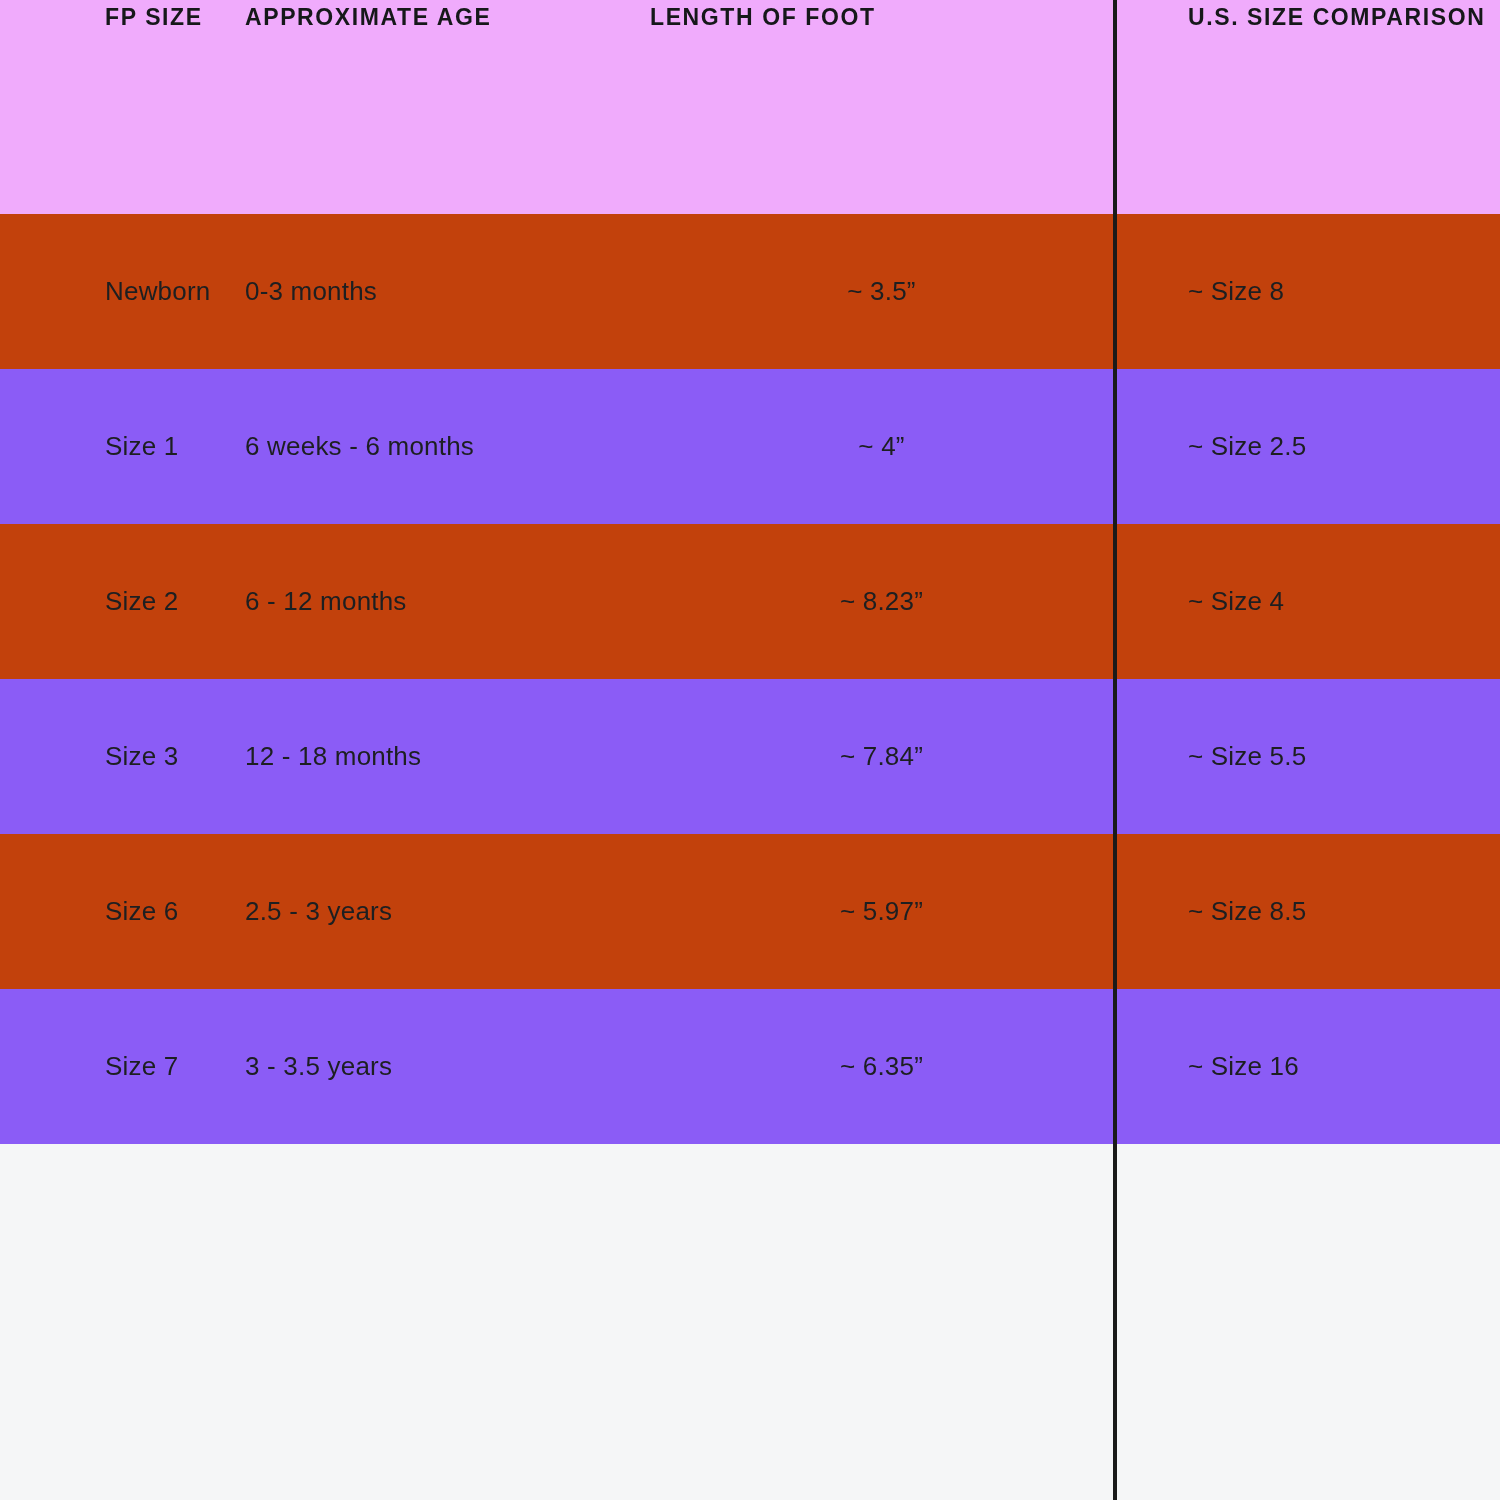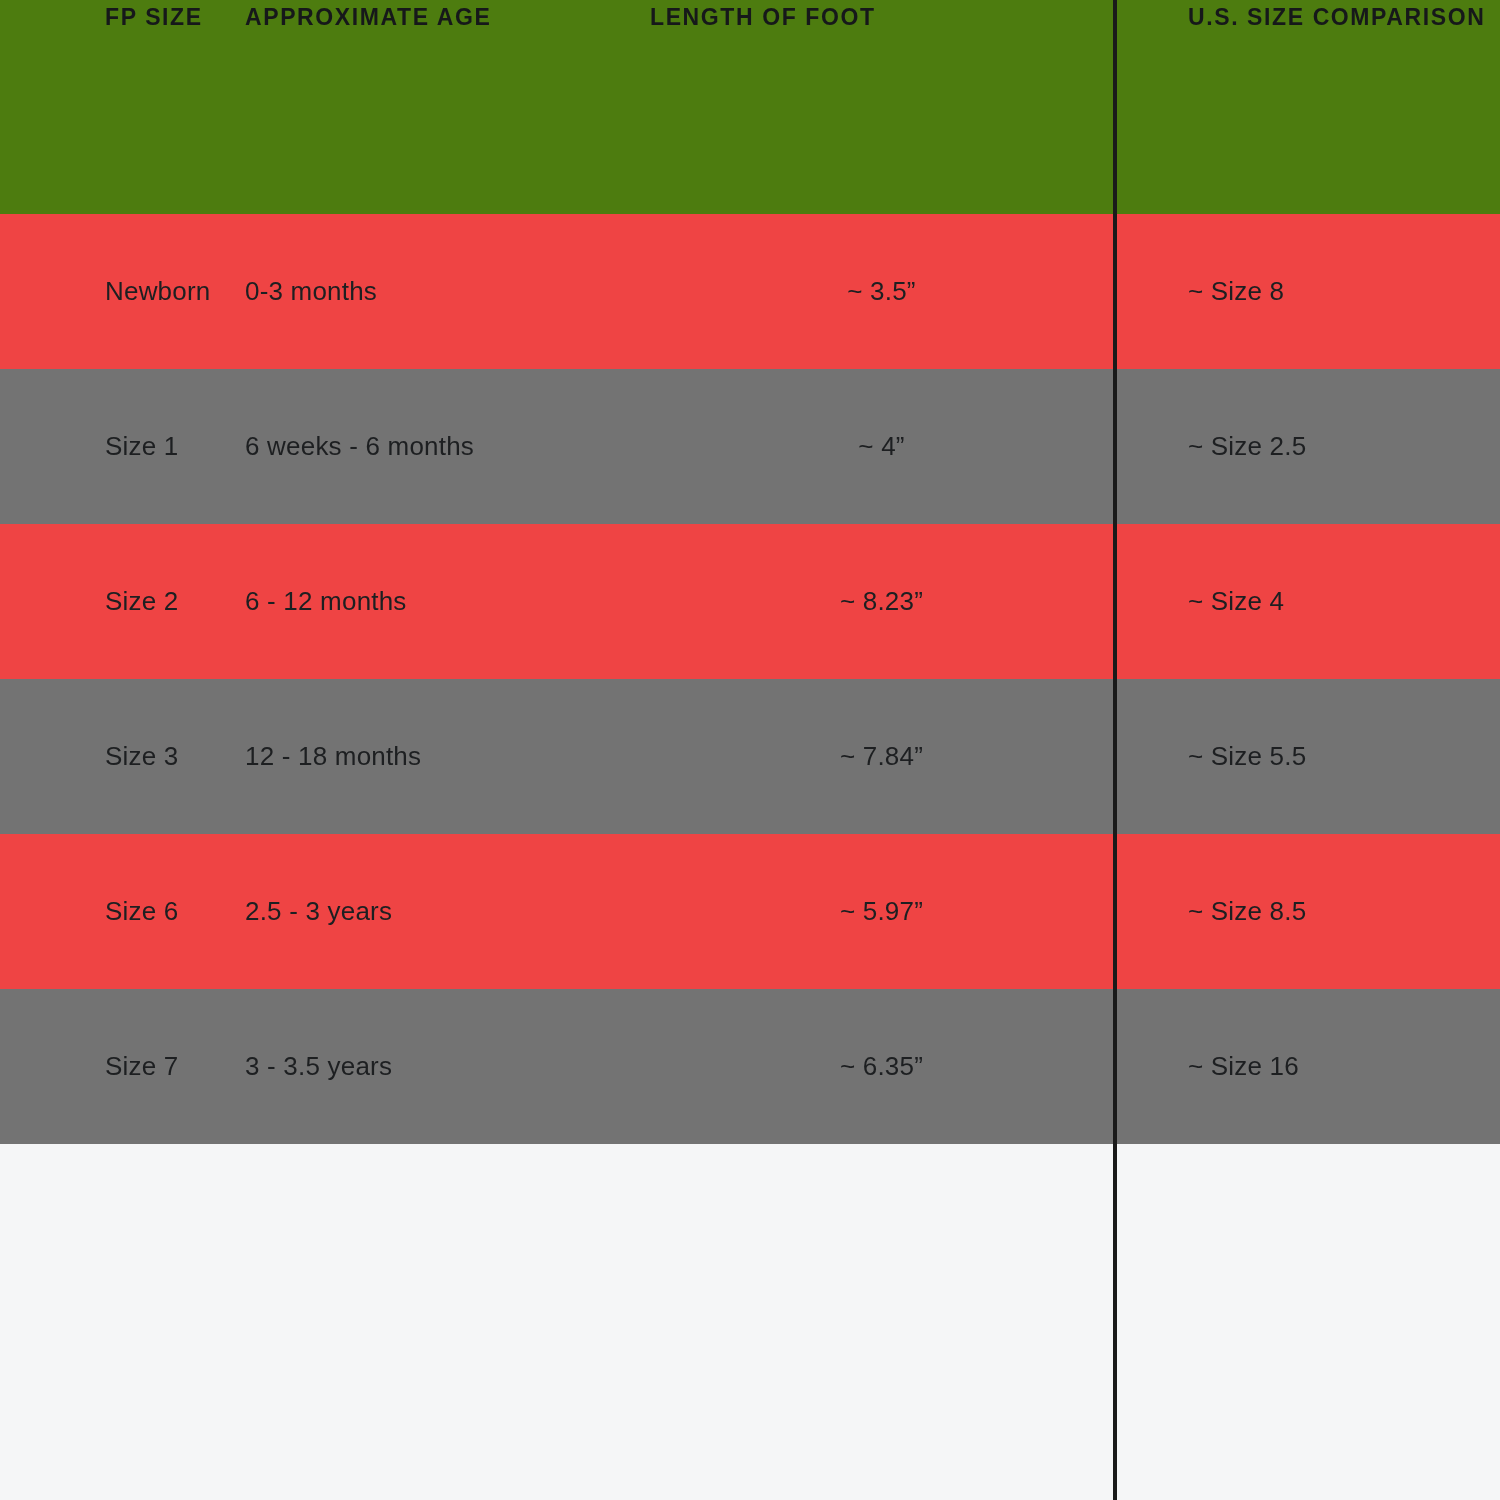--- a/index.html
+++ b/index.html
@@ -49,37 +49,37 @@
     font-size: 23px;
     font-weight: bold;
     letter-spacing: 1.6px;
     line-height: 1.5;
     color: #16181a;
     padding: 0;
   }
 
   .head-row {
     height: 214px;
-    background: #4d7c0f;
+    background: #f0abfc;
   }
 
   .head-cell-inner {
     padding-top: 86px;
   }
 
   .head-cell-0 .head-cell-inner { padding-left: 105px; }
   .head-cell-1 .head-cell-inner { padding-left: 0px; }
   .head-cell-2 .head-cell-inner { padding-left: 0px; }
   .head-cell-3 .head-cell-inner { padding-left: 75px; }
 
   tbody tr {
     height: 155px;
   }
-  tbody tr.odd  { background: #ef4444; padding-left: 11px; }
-  tbody tr.even { background: #737373; }
+  tbody tr.odd  { background: #c2410c; padding-left: 11px; }
+  tbody tr.even { background: #8b5cf6; }
 
   tbody td {
     padding: 0;
     vertical-align: middle;
     font-size: 26px;
     font-weight: 400;
     line-height: 1.3;
     color: #1d1f21;
     letter-spacing: 0.2px;
   }

